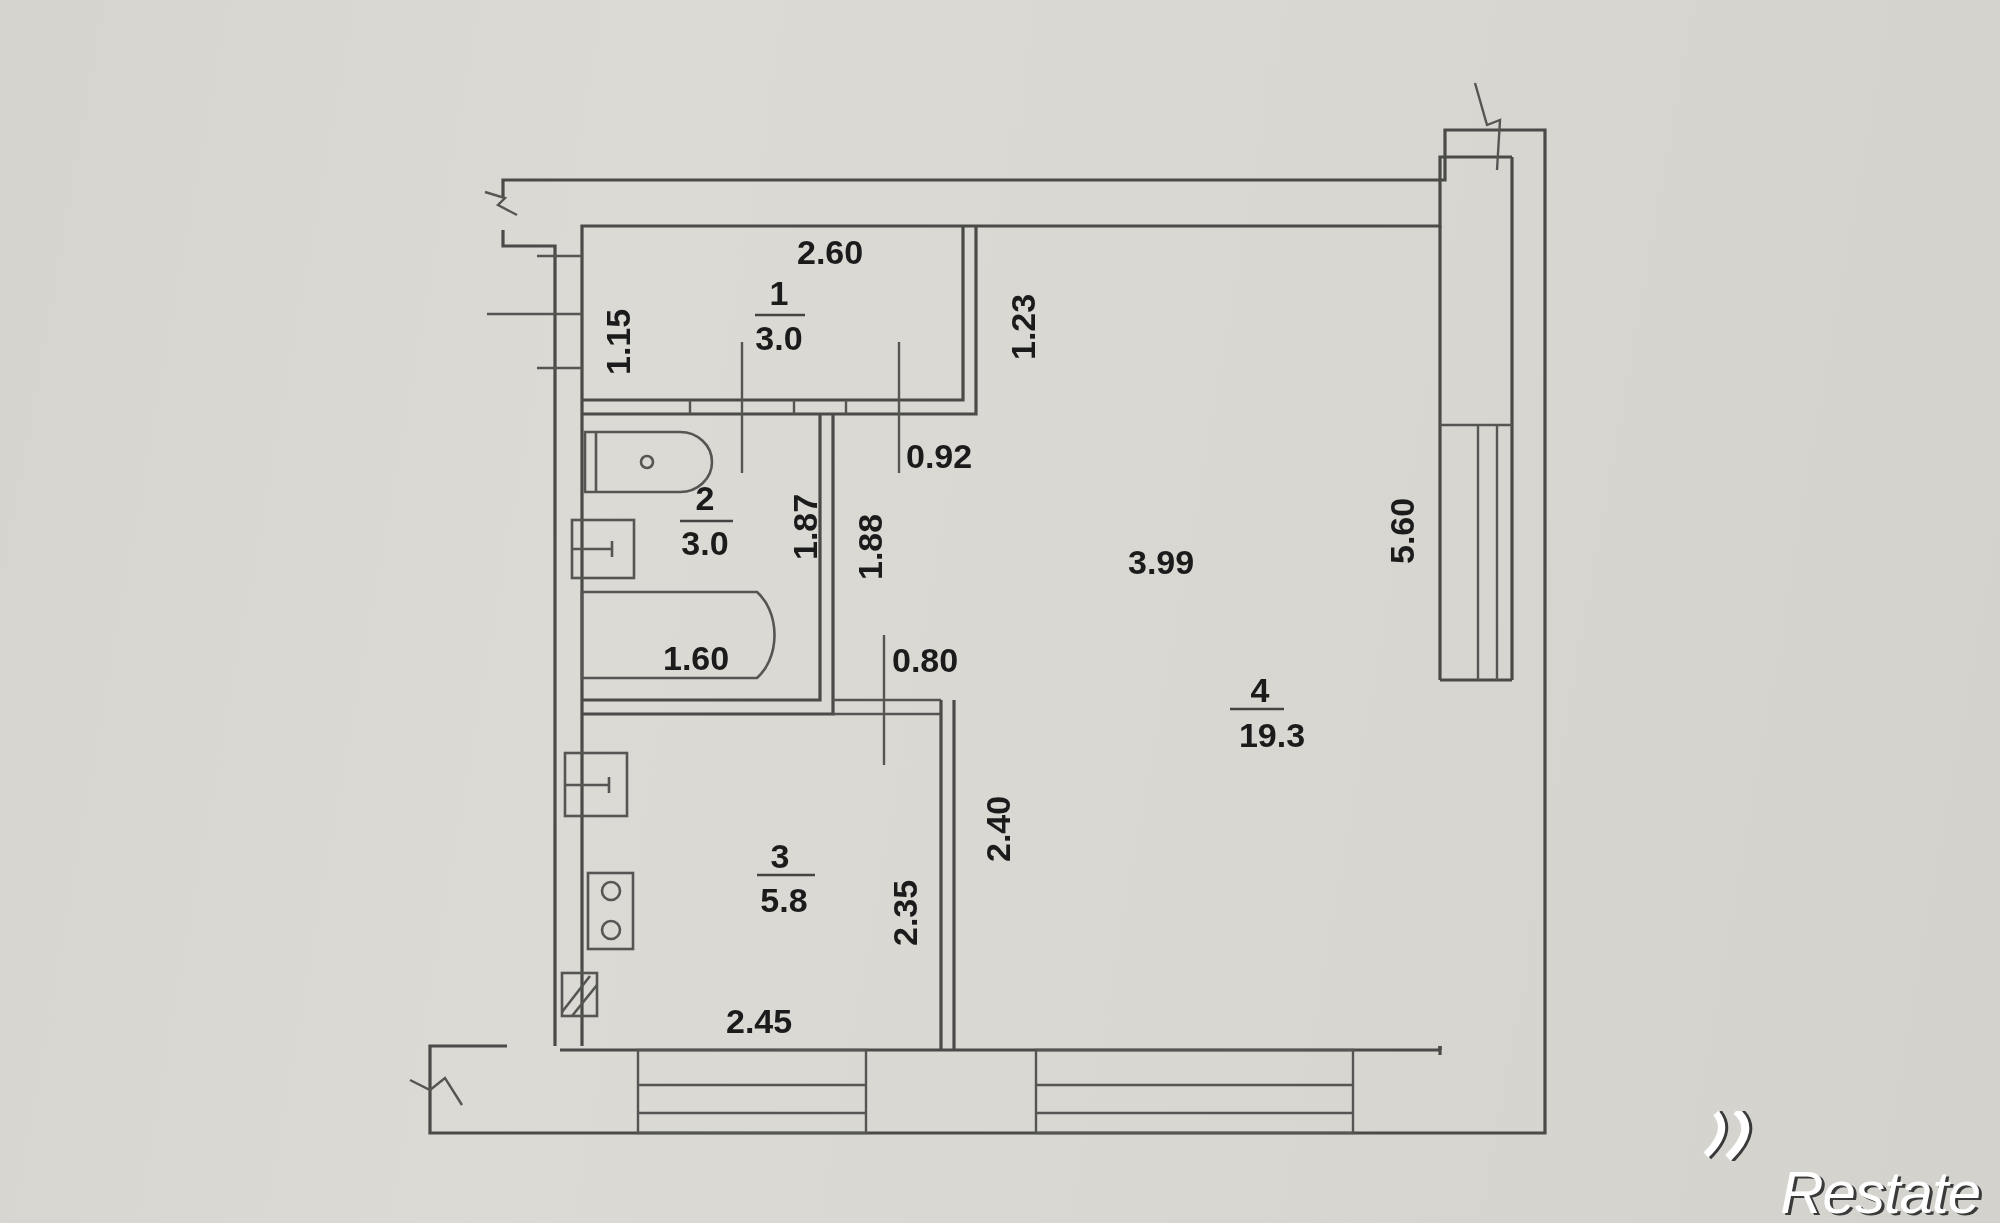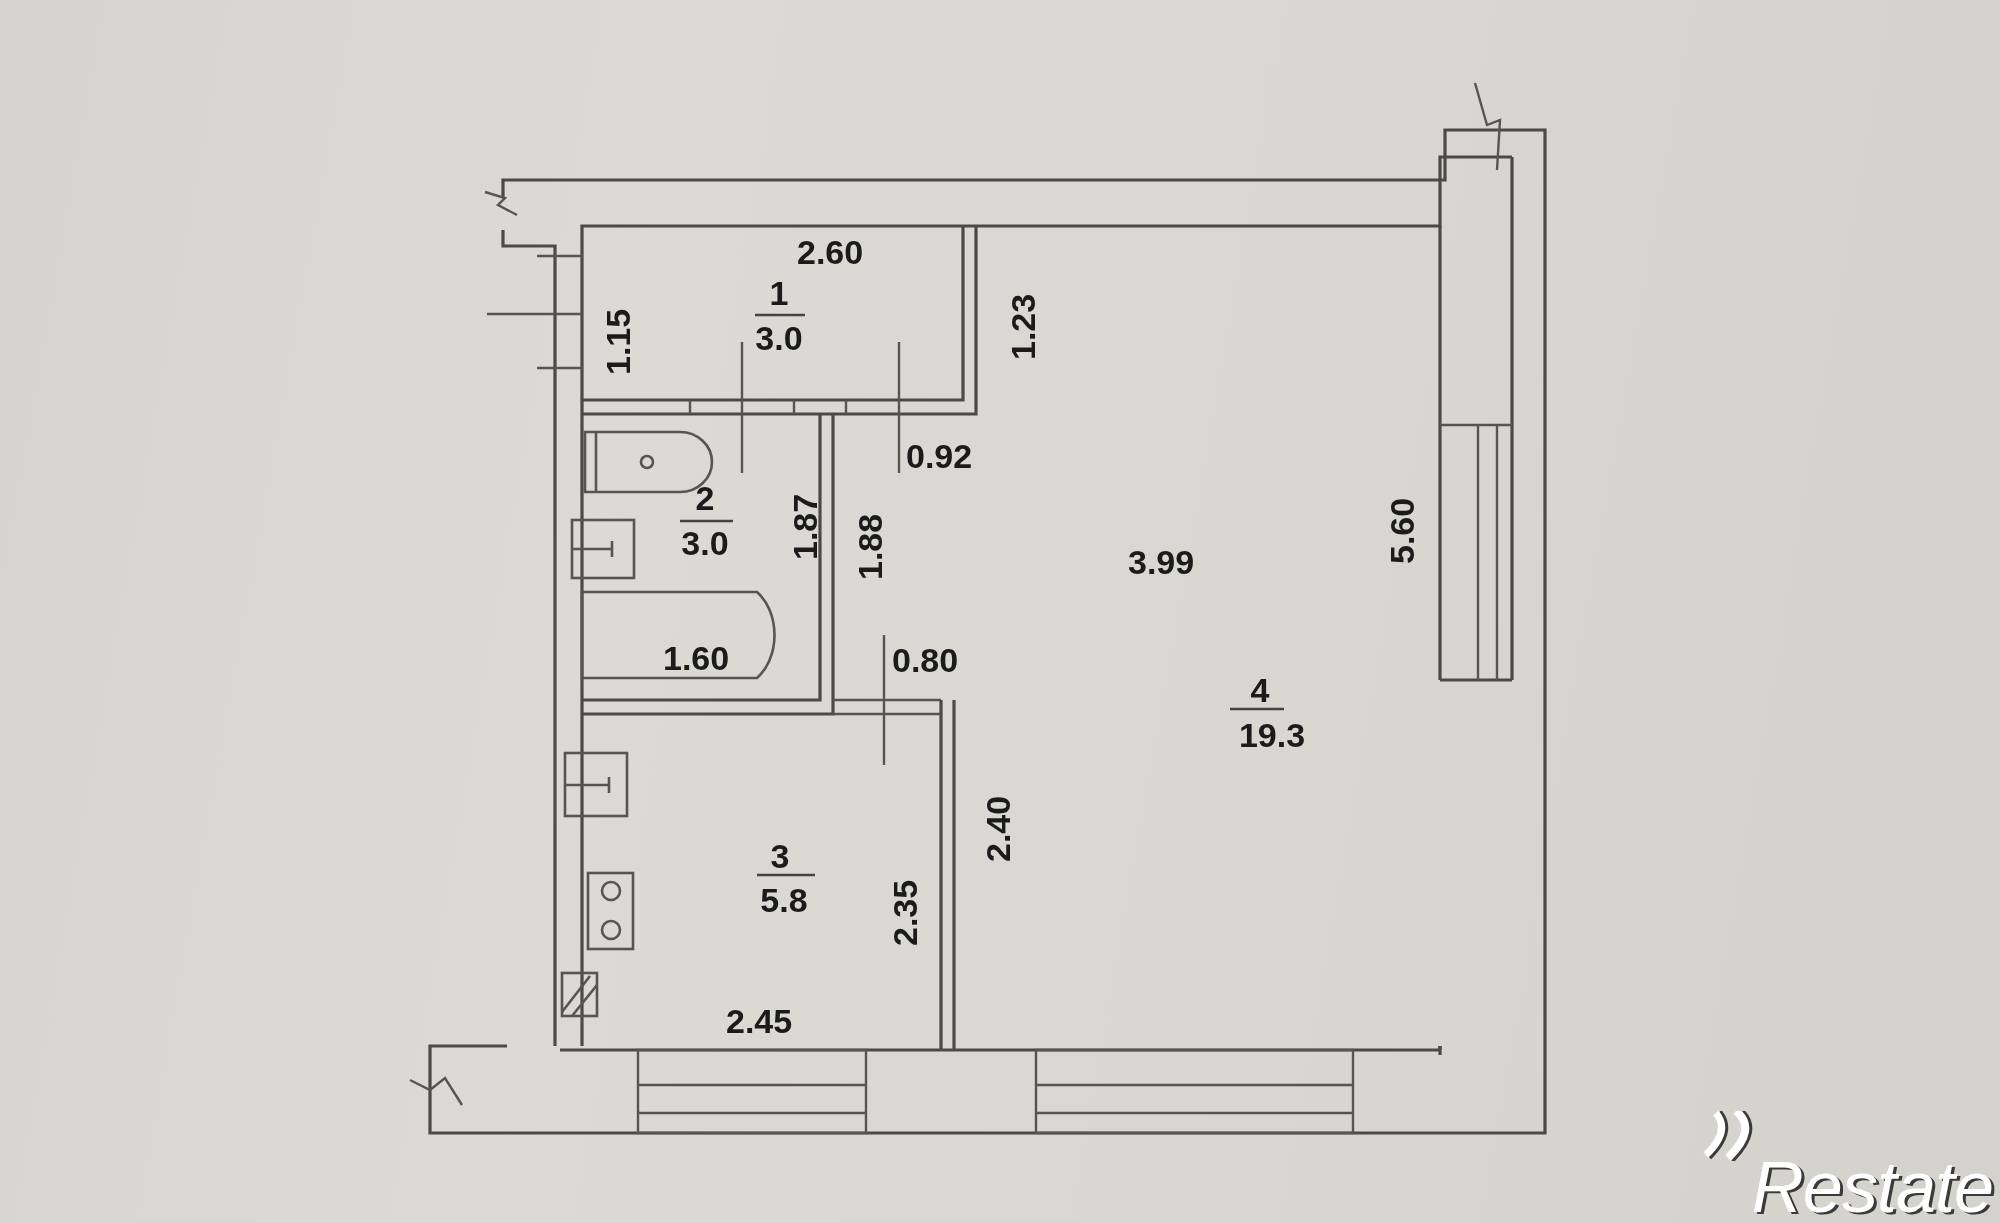--- a/index.html
+++ b/index.html
@@ -10,23 +10,23 @@
     position: relative;
   }
   #plan { position: absolute; left: 0; top: 0; width: 2000px; height: 1223px; }
   .wall { fill: none; stroke: #4a4a48; stroke-width: 3.2; stroke-linejoin: miter; }
   .thin { fill: none; stroke: #555553; stroke-width: 2.4; }
   .fix  { fill: none; stroke: #555553; stroke-width: 2.6; }
   .dim  { font-family: "Liberation Sans", sans-serif; font-weight: bold; font-size: 34px; fill: #1b1b1b; }
   .roomnum { font-family: "Liberation Sans", sans-serif; font-weight: bold; font-size: 34px; fill: #1b1b1b; text-anchor: middle; }
   .fracbar { stroke: #444; stroke-width: 2.5; }
   .logo {
-    position: absolute; right: 7px; bottom: 0px;
+    position: absolute; right: 20px; bottom: 0px;
     font-family: "Liberation Sans", sans-serif; font-style: italic;
-    font-size: 72px; color: #ffffff; letter-spacing: -1px;
+    font-size: 60px; color: #ffffff; letter-spacing: -1px;
     text-shadow: 3px 2px 0 #3a3a3a;
     line-height: 1;
   }
   .logo-waves { position: absolute; right: 232px; bottom: 62px; }
 </style>
 </head>
 <body>
 
 <svg id="plan" viewBox="0 0 2000 1223" xmlns="http://www.w3.org/2000/svg">
 

